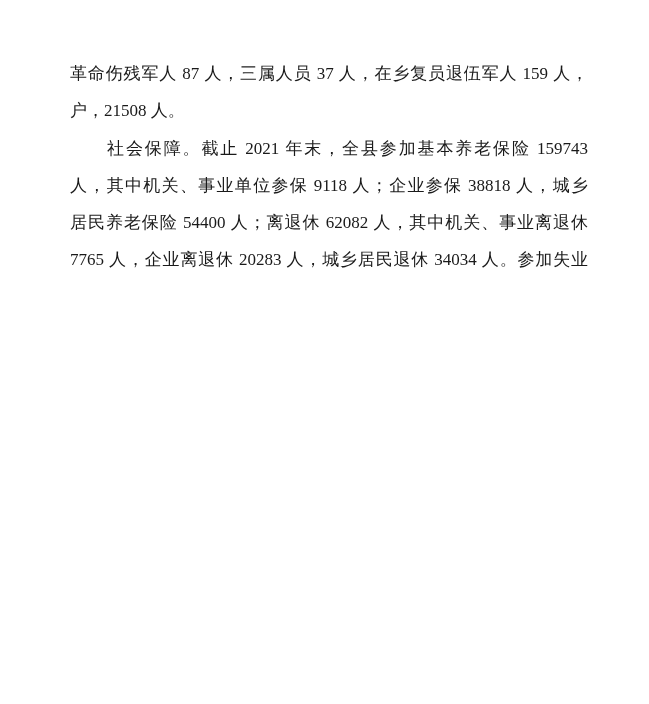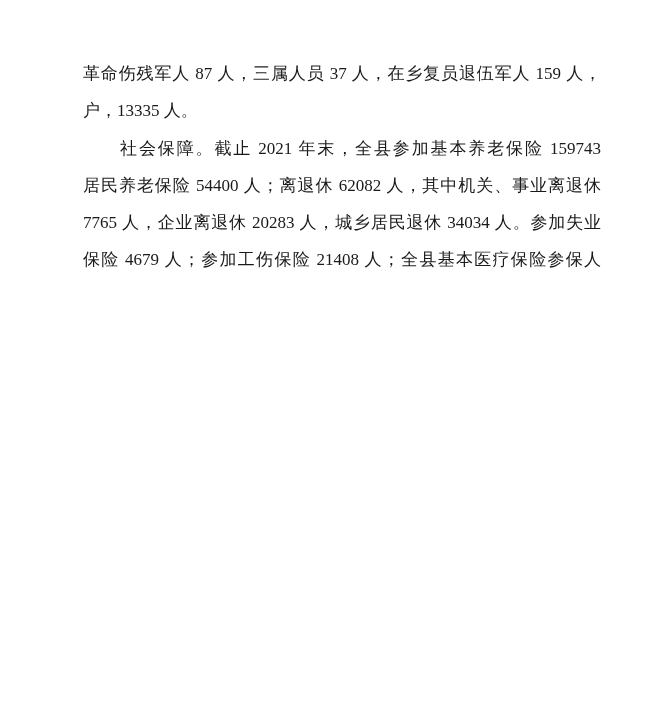--- a/index.html
+++ b/index.html
@@ -9,21 +9,21 @@
   .page {
     position: relative;
     width: 649px;
     height: 704px;
     background: #ffffff;
     overflow: hidden;
     font-family: "Liberation Serif", "DejaVu Serif", serif;
   }
   .text-block {
     position: absolute;
-    left: 83px;
+    left: 70px;
     top: 55px;
     width: 518px;
     font-size: 17px;
     line-height: 37.3px;
     color: #1a1a1a;
   }
   .para {
     margin: 0;
     padding: 0;
   }
@@ -40,22 +40,22 @@
     text-indent: 37px;
   }
 </style>
 </head>
 <body>
 
 <div class="page" style="background: rgb(255, 255, 255);">
   <div class="text-block" id="text-block" style="color: rgb(26, 26, 26);">
       <div class="para">
         <div class="line">革命伤残军人 87 人，三属人员 37 人，在乡复员退伍军人 159 人，</div>
-        <div class="line para-end">户，13335 人。</div>
+        <div class="line para-end">户，21508 人。</div>
       </div>
       <div class="para">
         <div class="line indent">社会保障。截止 2021 年末，全县参加基本养老保险 159743</div>
+        <div class="line">人，其中机关、事业单位参保 9118 人；企业参保 38818 人，城乡</div>
         <div class="line">居民养老保险 54400 人；离退休 62082 人，其中机关、事业离退休</div>
         <div class="line">7765 人，企业离退休 20283 人，城乡居民退休 34034 人。参加失业</div>
-        <div class="line">保险 4679 人；参加工伤保险 21408 人；全县基本医疗保险参保人</div>
       </div>
     </div>
 </div>
 
 </body></html>

